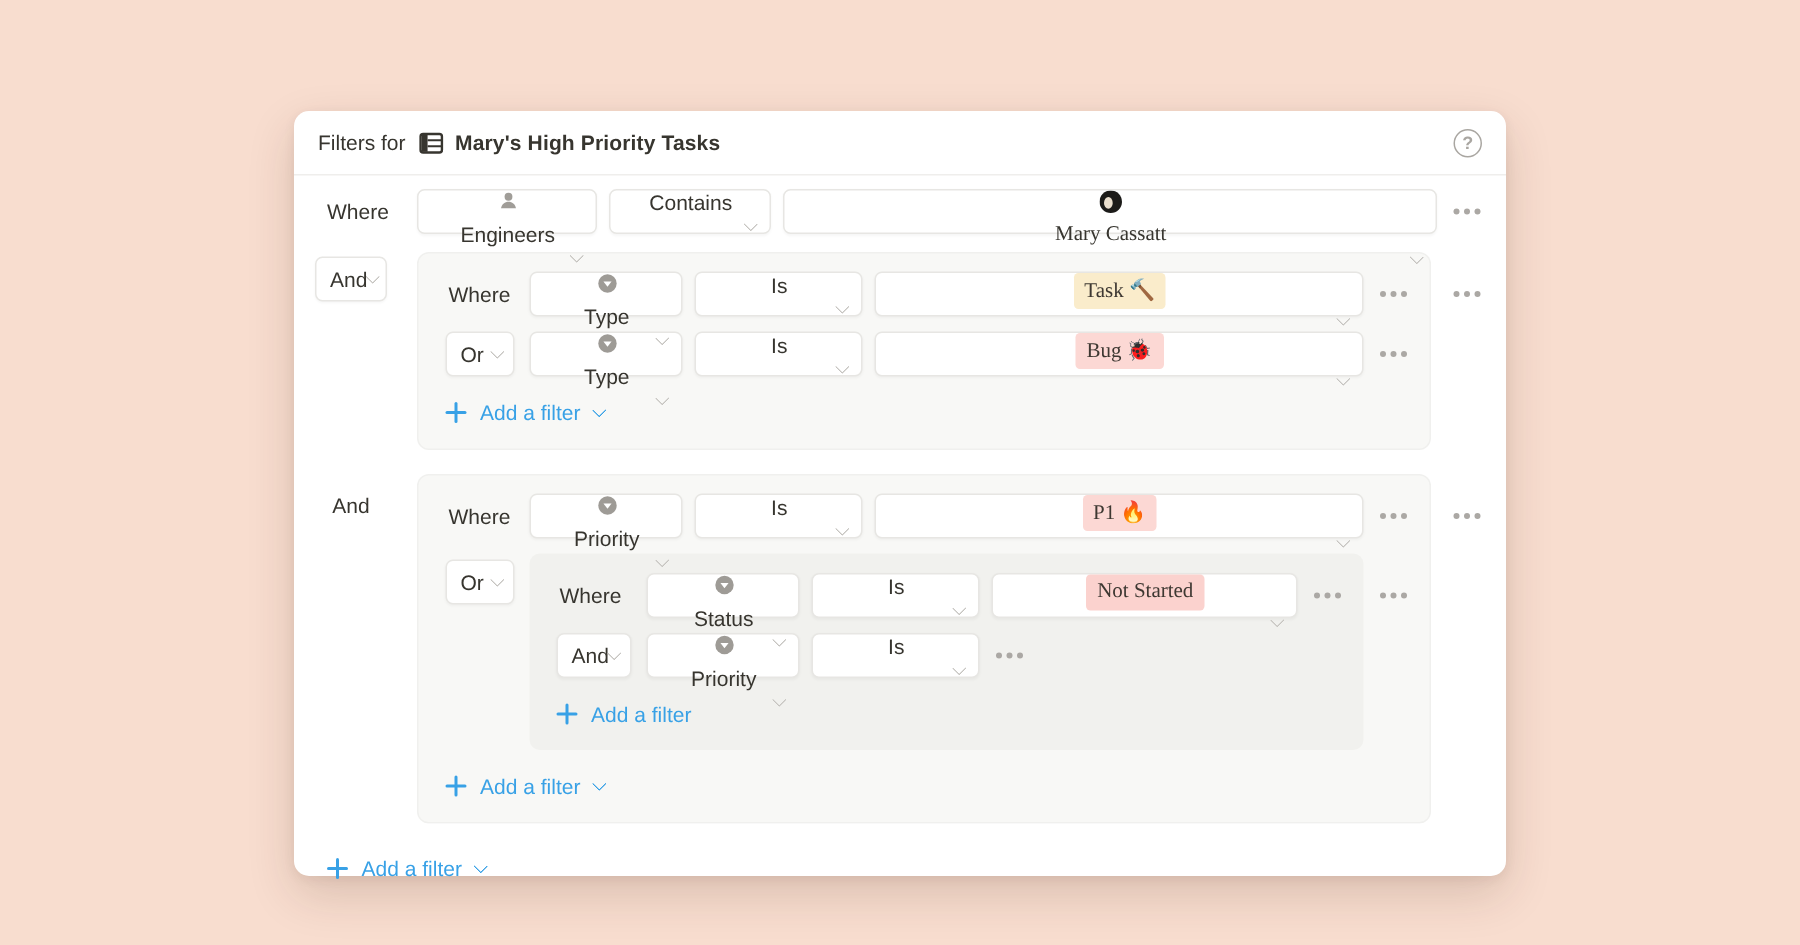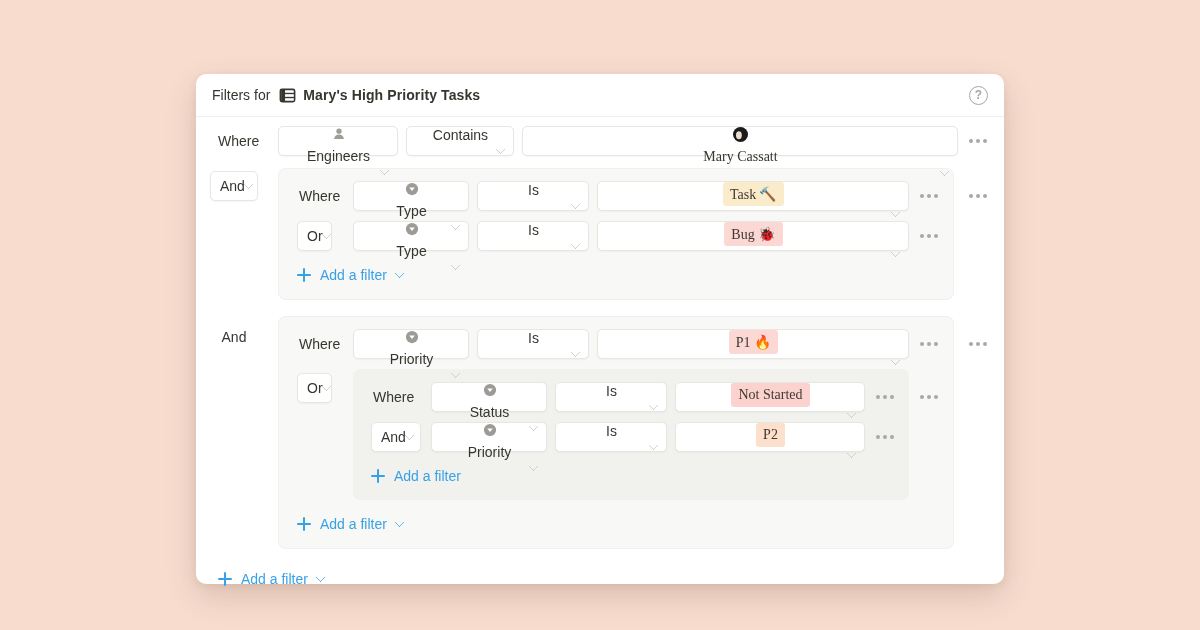--- a/index.html
+++ b/index.html
@@ -53,21 +53,21 @@
   .dd .chev{margin-left:auto;}
   .chev{
     width:7px;height:7px;flex-shrink:0;
     border-right:1.5px solid var(--chev);border-bottom:1.5px solid var(--chev);
     transform:rotate(45deg);margin-top:-4px;border-radius:1px;
   }
   .chev-blue{border-color:var(--blue);}
   .dd-prop-top{width:120px;}
   .dd-cond-top{width:108px;}
   .dd-cond{width:112px;}
-  .dd-prop{width:116px;}
+  .dd-prop{width:102px;}
   .dd-val{flex:1;font-family:Liberation Serif, serif;}
   .dotbtn{
     width:24px;height:30px;background:transparent;border:0;cursor:pointer;
     display:flex;align-items:center;justify-content:center;flex-shrink:0;padding:0;
   }
   .dots-icon{
     width:4px;height:4px;border-radius:50%;background:var(--dots);
     box-shadow:7px 0 0 var(--dots),-7px 0 0 var(--dots);
   }
   
@@ -82,21 +82,21 @@
   .op-static{display:block;width:48px;text-align:center;padding-top:10px;}
   .group-box{
     flex:1;background:#f8f8f6;border:1px solid rgba(0,0,0,.03);border-radius:8px;
     padding:12px 12px 4px 18px;
   }
   .after-col{width:36px;flex-shrink:0;display:flex;justify-content:flex-end;padding-top:13px;}
   .g-row{margin-bottom:10px;}
   .g-op{width:48px;flex-shrink:0;}
   .g-op .lbl{display:block;padding-left:2px;}
   .op-btn-sm{
-    width:35px;height:30px;background:#fff;border:1px solid var(--border);border-radius:5px;
+    width:46px;height:30px;background:#fff;border:1px solid var(--border);border-radius:5px;
     display:flex;align-items:center;justify-content:space-between;padding:0 7px 0 9px;
     font:14px "Liberation Sans",sans-serif;color:var(--ink);cursor:pointer;
     box-shadow:0 1px 2px rgba(15,15,15,.04);
   }
   .op-btn-md{width:50px;}
   
   .n-row{display:flex;align-items:flex-start;gap:8px;margin-bottom:10px;}
   .n-op{width:48px;flex-shrink:0;padding-top:4px;}
   .nested-box{
     flex:1;background:#f1f1ee;border-radius:7px;padding:13px 12px 4px 18px;
@@ -340,24 +340,20 @@
                       <path d="M4.9 6.4h6.2L8 10.4z" fill="#fff"></path>
                     </svg>
                 </span>
                 <span>Priority</span>
                 <span class="chev"></span>
               </button>
               <button class="dd dd-cond">
                 <span>Is</span>
                 <span class="chev"></span>
               </button>
-              <button class="dd dd-val">
-                <span class="tag" style="background:#fce0cb">P2</span>
-                <span class="chev"></span>
-              </button>
               <button class="dotbtn">
                 <span class="dots-icon"></span>
               </button>
             </div>
 
             <button class="add-filter">
               <span class="plus-icon"></span>
               <span>Add a filter</span>
             </button>
           </div>

